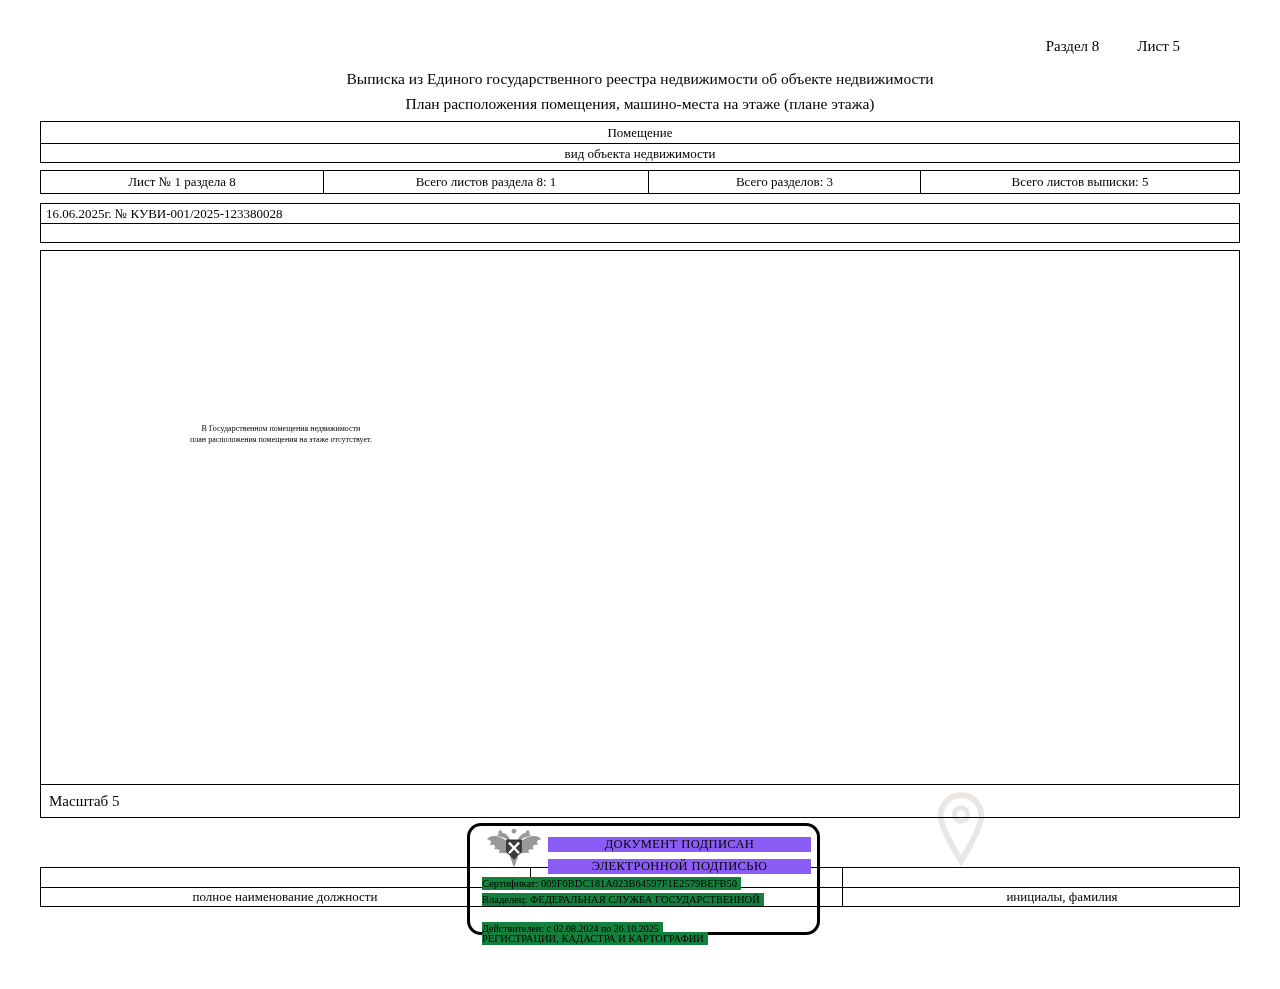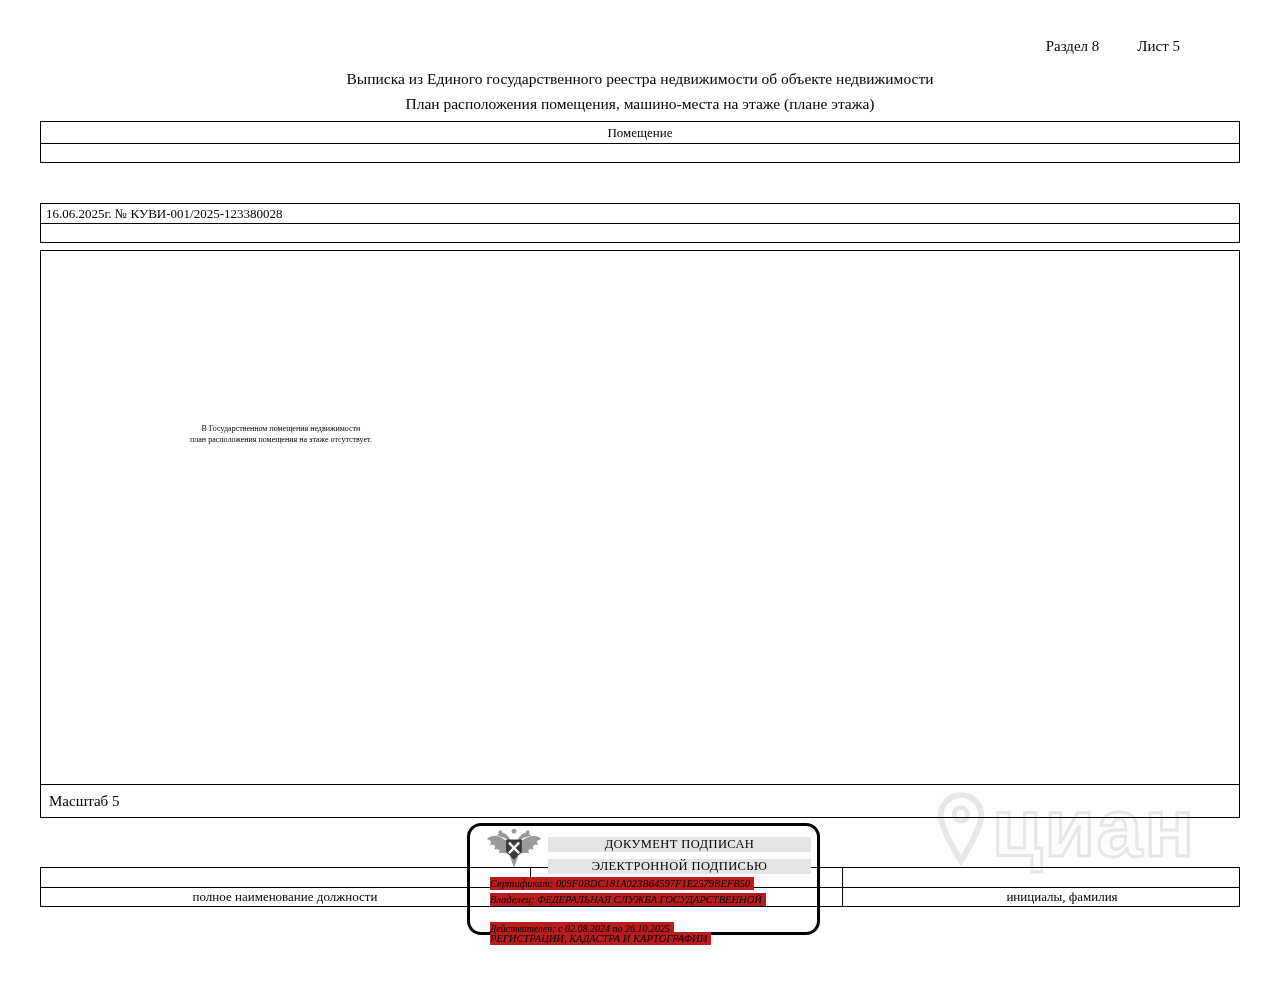--- a/index.html
+++ b/index.html
@@ -36,25 +36,25 @@
   .scale-label{left:8px;bottom:7px;font-size:15px;}
 
   
   .stamp{
     position:absolute;left:467px;top:823px;width:353px;height:112px;
     border:3px solid #000;border-radius:14px;box-sizing:border-box;
     background:transparent;z-index:4;
   }
   .stamp .st-title{
     position:absolute;left:78px;right:6px;text-align:center;
-    font-size:12.5px;letter-spacing:.4px;background:#e5e5e5;line-height:15px;
+    font-size:12.5px;letter-spacing:.4px;background:#8b5cf6;line-height:15px;
   }
   .stamp .st-detail{
-    position:absolute;left:20px;
-    font-size:10.5px;line-height:13px;background:#b91c1c;padding-right:4px;white-space:nowrap;font-style:italic;
+    position:absolute;left:12px;
+    font-size:10.5px;line-height:13px;background:#15803d;padding-right:4px;white-space:nowrap;
   }
   .eagle{position:absolute;left:13px;top:2px;width:62px;height:44px;}
 
   
   .watermark{
     position:absolute;left:932px;top:786px;z-index:1;
     display:flex;align-items:center;gap:2px;
     pointer-events:none;
   }
   .wm-text{
@@ -70,35 +70,41 @@
 </head>
 <body>
 
 <div class="page">
 
   <div class="watermark">
     <svg class="wm-pin" width="58" height="84" viewBox="0 0 30 42">
       <path d="M15 4 C8.5 4 4.5 9.5 4.5 14.5 C4.5 21.5 15 38 15 38 C15 38 25.5 21.5 25.5 14.5 C25.5 9.5 21.5 4 15 4 Z" fill="none" stroke="#eae6e3" stroke-width="3"></path>
       <circle cx="15" cy="14" r="3.5" fill="none" stroke="#eae6e3" stroke-width="2.5"></circle>
     </svg>
-    <div class="wm-text">циан</div>
   </div>
 
   <div class="abs head-meta">
     <span>Раздел 8</span>
     <span>Лист 5</span>
   </div>
 
   <div class="abs center title1">Выписка из Единого государственного реестра недвижимости об объекте недвижимости</div>
   <div class="abs center title2">План расположения помещения, машино-места на этаже (плане этажа)</div>
 
   <div class="box" style="left:40px;top:121px;width:1200px;height:42px;">
     <div class="center t15" style="height:21px;line-height:21px;border-bottom:1px solid #000;">Помещение</div>
+    <div class="center t15" style="height:19px;line-height:19px;">вид объекта недвижимости</div>
   </div>
 
+  <div class="box" style="left:40px;top:170px;width:1200px;height:24px;display:flex;">
+    <div class="center t15" style="width:283px;line-height:22px;border-right:1px solid #000;box-sizing:border-box;">Лист № 1 раздела 8</div>
+    <div class="center t15" style="width:325px;line-height:22px;border-right:1px solid #000;box-sizing:border-box;">Всего листов раздела 8: 1</div>
+    <div class="center t15" style="width:272px;line-height:22px;border-right:1px solid #000;box-sizing:border-box;">Всего разделов: 3</div>
+    <div class="center t15" style="flex:1;line-height:22px;">Всего листов выписки: 5</div>
+  </div>
 
   <div class="box" style="left:40px;top:203px;width:1200px;height:40px;">
     <div class="t15 cellpad" style="height:19px;line-height:19px;border-bottom:1px solid #000;">16.06.2025г. № КУВИ-001/2025-123380028</div>
   </div>
 
   <div class="box" style="left:40px;top:250px;width:1200px;height:568px;">
     <div class="abs absence">
       <div>В Государственном помещения недвижимости</div>
       <div>план расположения помещения на этаже отсутствует.</div>
     </div>

